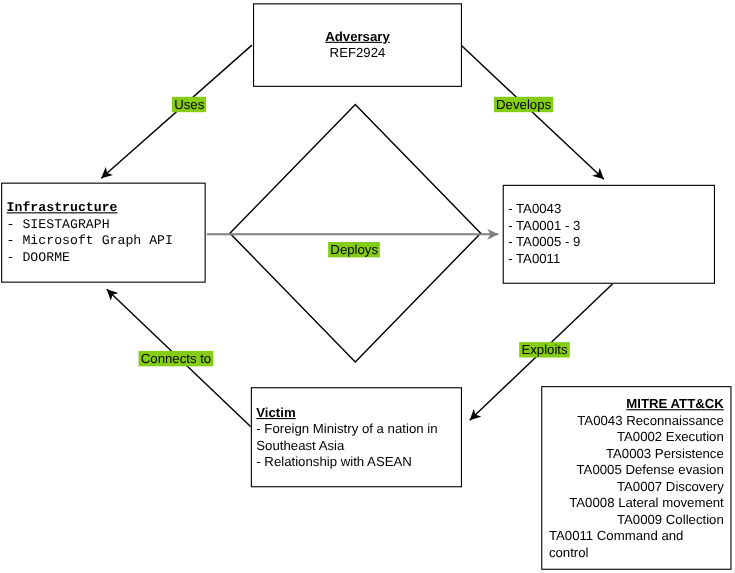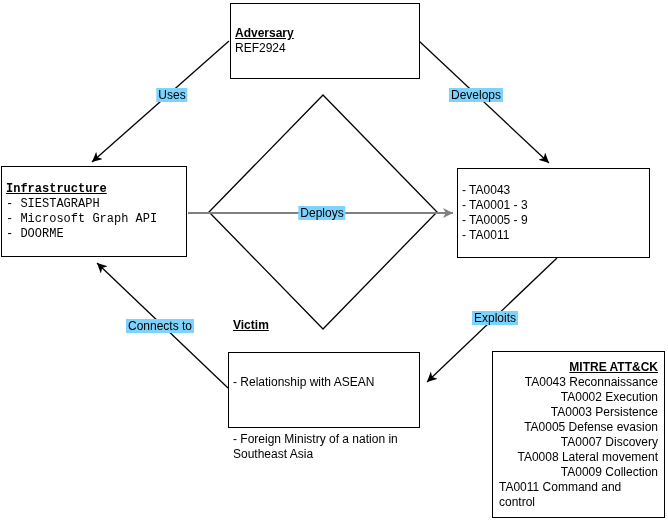--- a/index.html
+++ b/index.html
@@ -33,49 +33,49 @@
     flex-direction: column;
     justify-content: center;
     padding: 2px 4px;
   }
   .node .title {
     font-weight: bold;
     text-decoration: underline;
   }
   .node-adversary {
     left: 230px; top: 3px; width: 190px; height: 76px;
-    align-items: flex-start;
+    align-items: center;
     text-align: center;
   }
   .node-infrastructure {
     left: 1px; top: 166px; width: 186px; height: 91px; font-family: Liberation Mono, monospace;
   }
   .node-capability {
     left: 457px; top: 168px; width: 193px; height: 90px;
   }
   .node-victim {
-    left: 228px; top: 352px; width: 192px; height: 76px; gap: 42px;
+    left: 228px; top: 352px; width: 192px; height: 91px;
   }
   .node-legend {
     left: 492px; top: 351px; width: 173px; height: 167px;
     padding: 2px 6px;
     align-items: flex-end;
   }
   .edge-label {
     position: absolute;
     transform: translate(-50%, -50%);
-    background: #7dd3fc;
+    background: #84cc16;
     font-size: 12px;
     line-height: 14px;
     padding: 0 2px;
     white-space: nowrap;
   }
   .lbl-uses       { left: 172px; top: 95px;  }
   .lbl-develops   { left: 476px; top: 95px;  }
-  .lbl-deploys    { left: 322px; top: 213px; }
+  .lbl-deploys    { left: 322px; top: 227px; }
   .lbl-connects   { left: 160px; top: 326px; }
   .lbl-exploits   { left: 495px; top: 318px; }
 </style>
 </head>
 <body>
 
 <div id="canvas">
 
   <svg class="edges" width="668" height="521" viewBox="0 0 668 521">
     <defs>
@@ -114,22 +114,22 @@
 
   <div class="node node-capability">
     <div>- TA0043</div>
     <div>- TA0001 - 3</div>
     <div>- TA0005 - 9</div>
     <div>- TA0011</div>
   </div>
 
   <div class="node node-victim">
     <div class="title">Victim</div>
+    <div>- Foreign Ministry of a nation in Southeast Asia</div>
     <div>- Relationship with ASEAN</div>
-    <div>- Foreign Ministry of a nation in Southeast Asia</div>
   </div>
 
   <div class="node node-legend">
     <div class="title">MITRE ATT&amp;CK</div>
     <div>TA0043 Reconnaissance</div>
     <div>TA0002 Execution</div>
     <div>TA0003 Persistence</div>
     <div>TA0005 Defense evasion</div>
     <div>TA0007 Discovery</div>
     <div>TA0008 Lateral movement</div>

